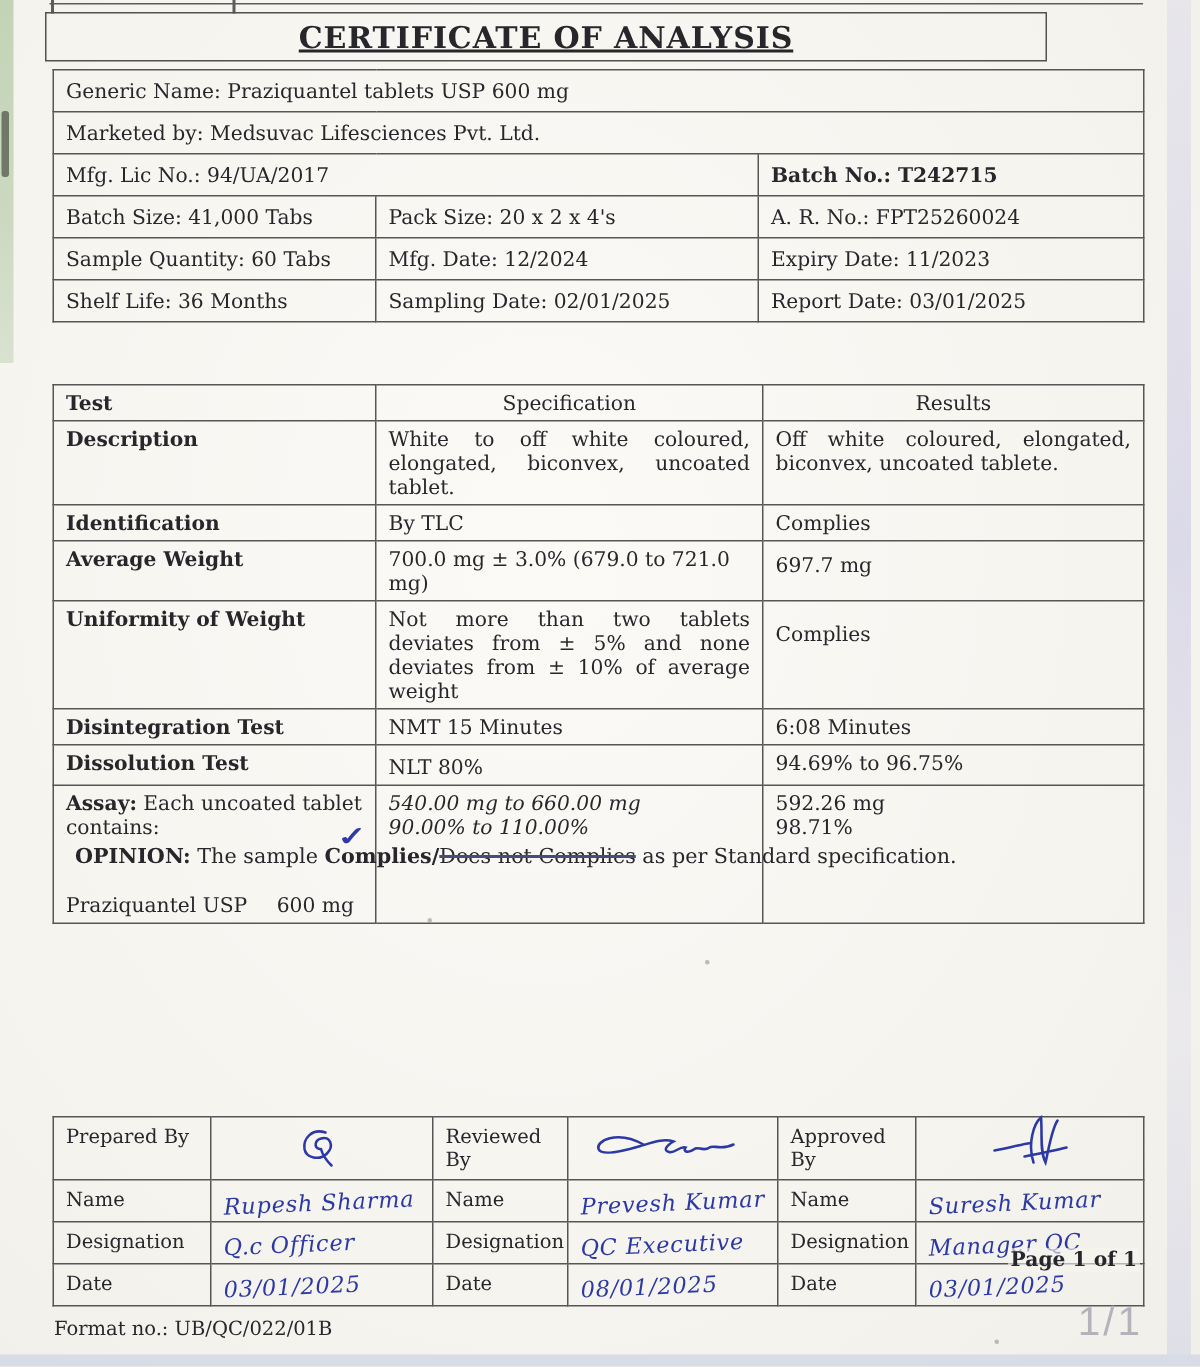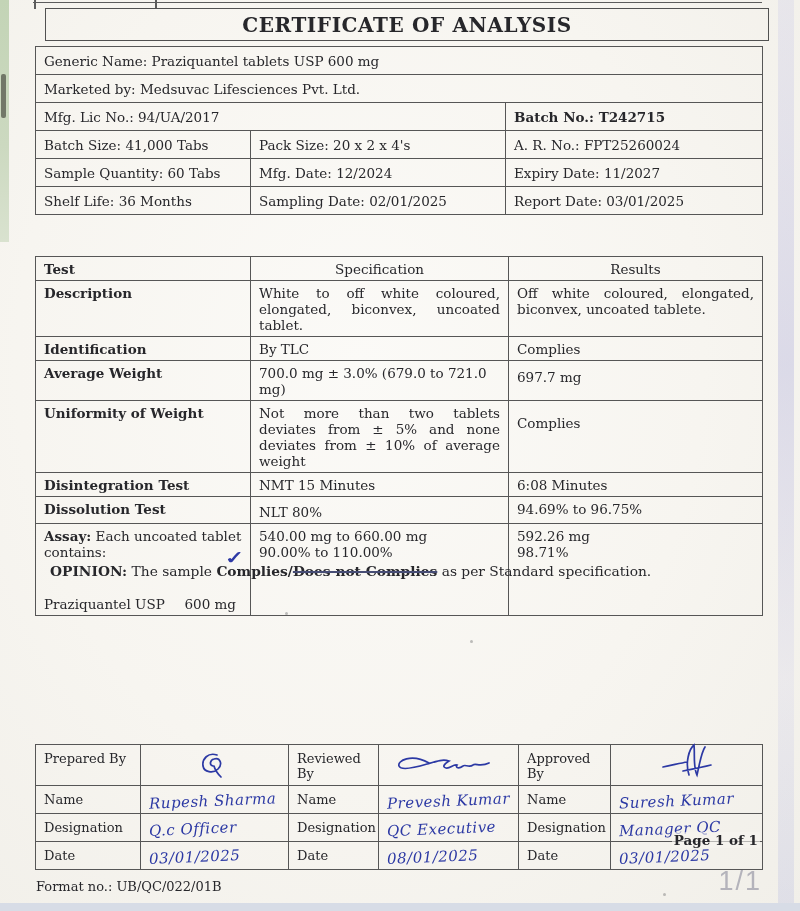--- a/index.html
+++ b/index.html
@@ -16,50 +16,50 @@
   .edge-mark  { position:absolute; left:1px; top:74px; width:5px; height:44px; background:#55584c; opacity:.75; border-radius:2px; filter:blur(.4px); }
   .right-smudge { position:absolute; right:6px; top:0; width:16px; height:911px;
     background:linear-gradient(180deg, rgba(196,196,232,.25), rgba(170,170,220,.35) 40%, rgba(200,200,235,.2) 75%, rgba(180,185,225,.3)); }
   .bottom-strip { position:absolute; left:0; bottom:0; width:800px; height:8px; background:#d7dce6; }
   .top-line  { position:absolute; left:33px; top:2px; width:729px; border-top:1.6px solid #5c5c5c; }
   .top-tick  { position:absolute; top:0; width:1.6px; height:9px; background:#5c5c5c; }
   .dot { position:absolute; width:3px; height:3px; border-radius:50%; background:#8a8a8a; opacity:.55; }
 
   
   .title-box {
-    position:absolute; left:45px; top:8px; width:724px; height:33px;
+    position:absolute; left:30px; top:8px; width:668px; height:33px;
     border:1.6px solid #515151; display:flex; align-items:center; justify-content:center;
-    font-weight:bold; font-size:20px; letter-spacing:.6px;
+    font-weight:bold; font-size:20px; letter-spacing:.6px;text-decoration:underline;
   }
 
   
   table { border-collapse:collapse; table-layout:fixed; font-size:13.5px; }
   td { border:1.5px solid #565656; padding:3px 8px; vertical-align:top; overflow:visible; }
   .info-table { position:absolute; left:35px; top:46px; width:727px; }
   .info-table td { height:28px; padding-top:6px; }
   .b { font-weight:bold; }
   .lbl-gap { display:inline-block; width:8px; }
 
   .test-table { position:absolute; left:35px; top:256px; width:727px; }
   .test-table td { padding-top:4px; }
   .th-c { font-weight:normal; text-align:center; height:24px; }
   .th-l { font-weight:bold; height:24px; }
   .tname { font-weight:bold; }
   .just { text-align:justify; }
   .pad-low { padding-top:13px; }
   .assay-cell { height:78px; }
   .assay-sub { display:flex; justify-content:space-between; margin-top:36px; padding-right:6px; }
-  .assay-spec { padding-top:44px; }
+  .assay-spec { padding-top:44px;font-style:italic; }
   .assay-res  { padding-top:40px; }
 
   
   .opinion { position:absolute; left:50px; top:563px; font-size:13.8px; }
   .complies-wrap { position:relative; font-weight:bold; }
   .checkmark { position:absolute; top:-15px; left:12px; color:#2e3aa5; font-size:16px; font-weight:bold; transform:rotate(-6deg) scaleX(1.5); }
-  .strike { font-weight:bold; text-decoration:line-through; text-decoration-thickness:2px; text-decoration-color:#474d75; }
+  .strike { font-weight:normal; text-decoration:line-through; text-decoration-thickness:2px; text-decoration-color:#474d75; }
 
   
   .sig-table { position:absolute; left:35px; top:744px; width:727px; font-size:13px; }
   .sig-table td { height:28px; padding-top:6px; }
   .hand { font-style:italic; color:#2c39a4; font-size:15px; display:inline-block; transform:rotate(-2.5deg); letter-spacing:.5px; white-space:nowrap; }
   .sig-cell { text-align:center; padding-top:1px; }
   .sig-cell svg { overflow:visible; }
 
   .footer-format { position:absolute; left:36px; top:846px; font-size:13px;margin-top:33px; }
   .footer-page { position:absolute; right:40px; top:832px; font-size:13.5px; font-weight:bold; background:rgba(247,245,240,.6); padding:0 2px; }
@@ -103,21 +103,21 @@
       </td>
     </tr>
     <tr>
       <td>Batch Size: 41,000 Tabs</td>
       <td>Pack Size: 20 x 2 x 4's</td>
       <td>A. R. No.: FPT25260024</td>
     </tr>
     <tr>
       <td>Sample Quantity: 60 Tabs</td>
       <td>Mfg. Date: 12/2024</td>
-      <td>Expiry Date: 11/2027</td>
+      <td>Expiry Date: 11/2023</td>
     </tr>
     <tr>
       <td>Shelf Life: 36 Months</td>
       <td>Sampling Date: 02/01/2025</td>
       <td>Report Date: 03/01/2025</td>
     </tr>
   </tbody>
     </table>
 
   <table class="test-table">

